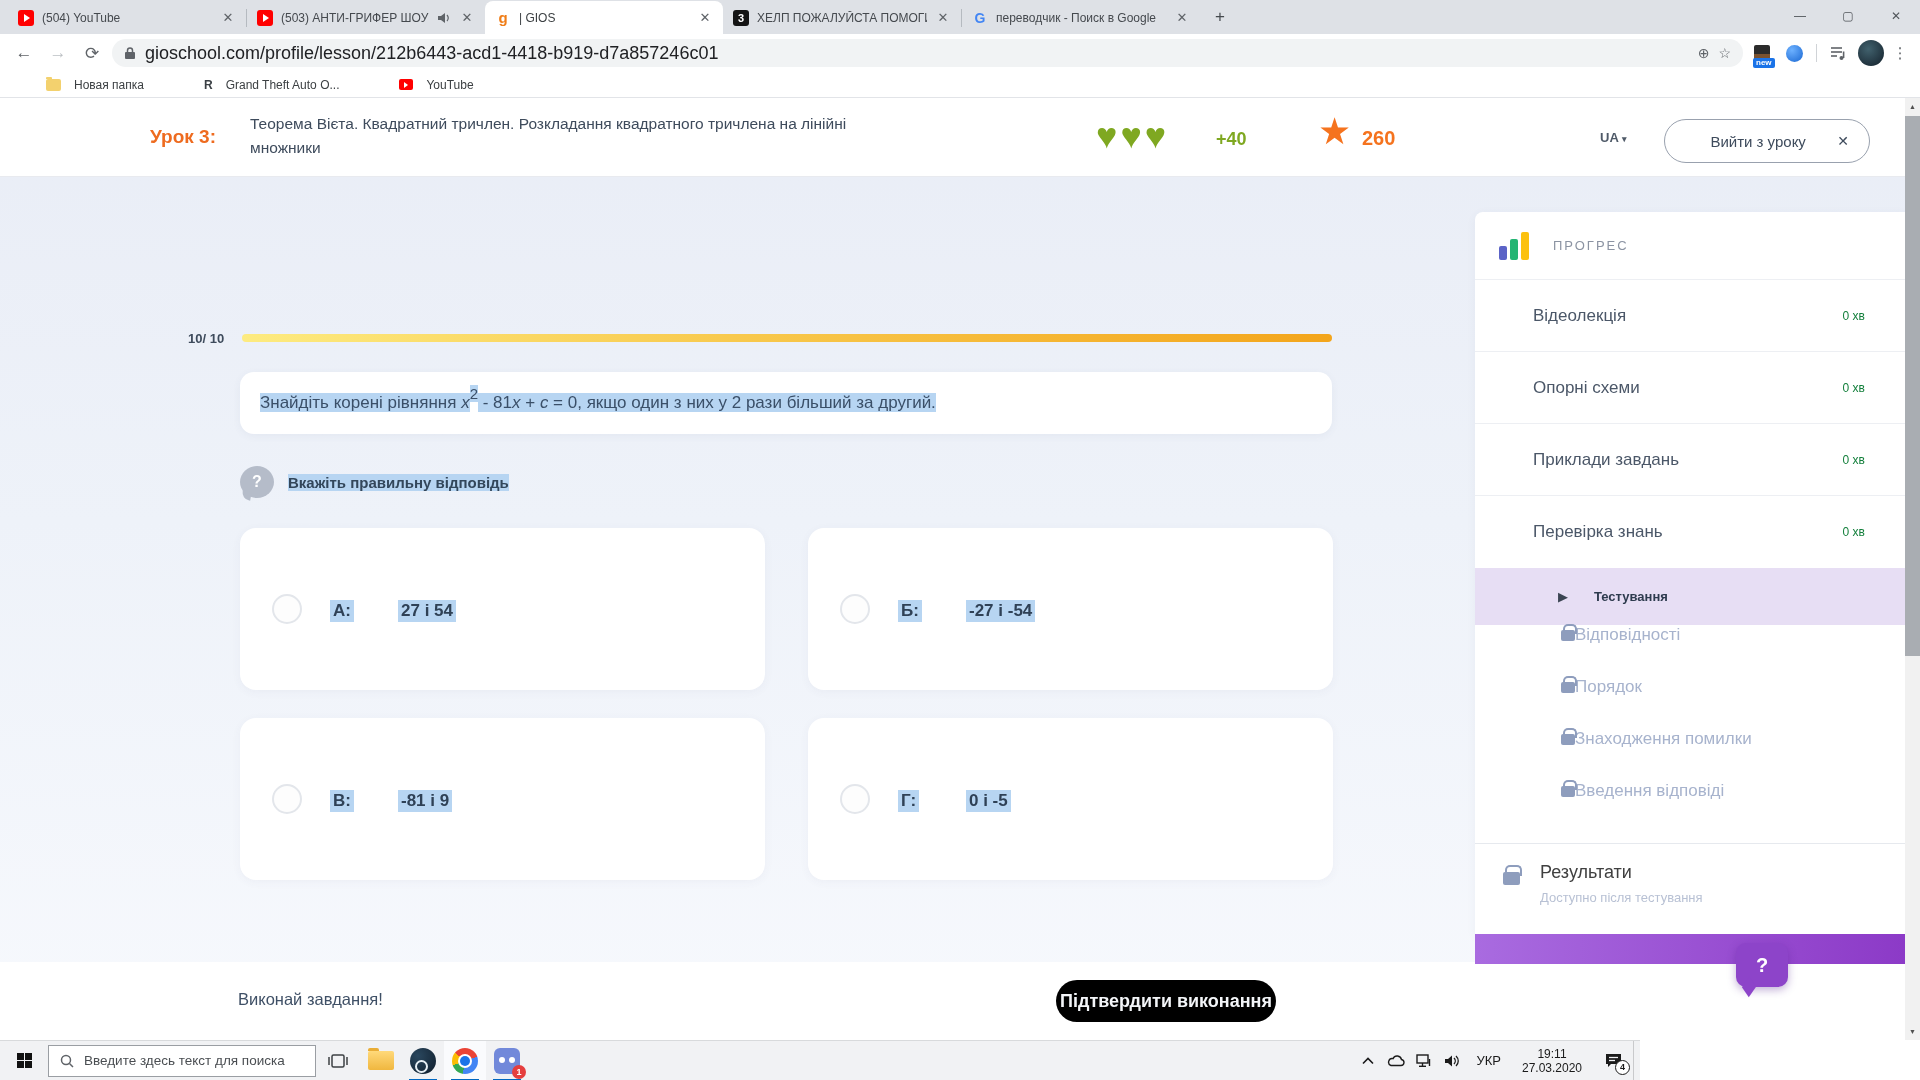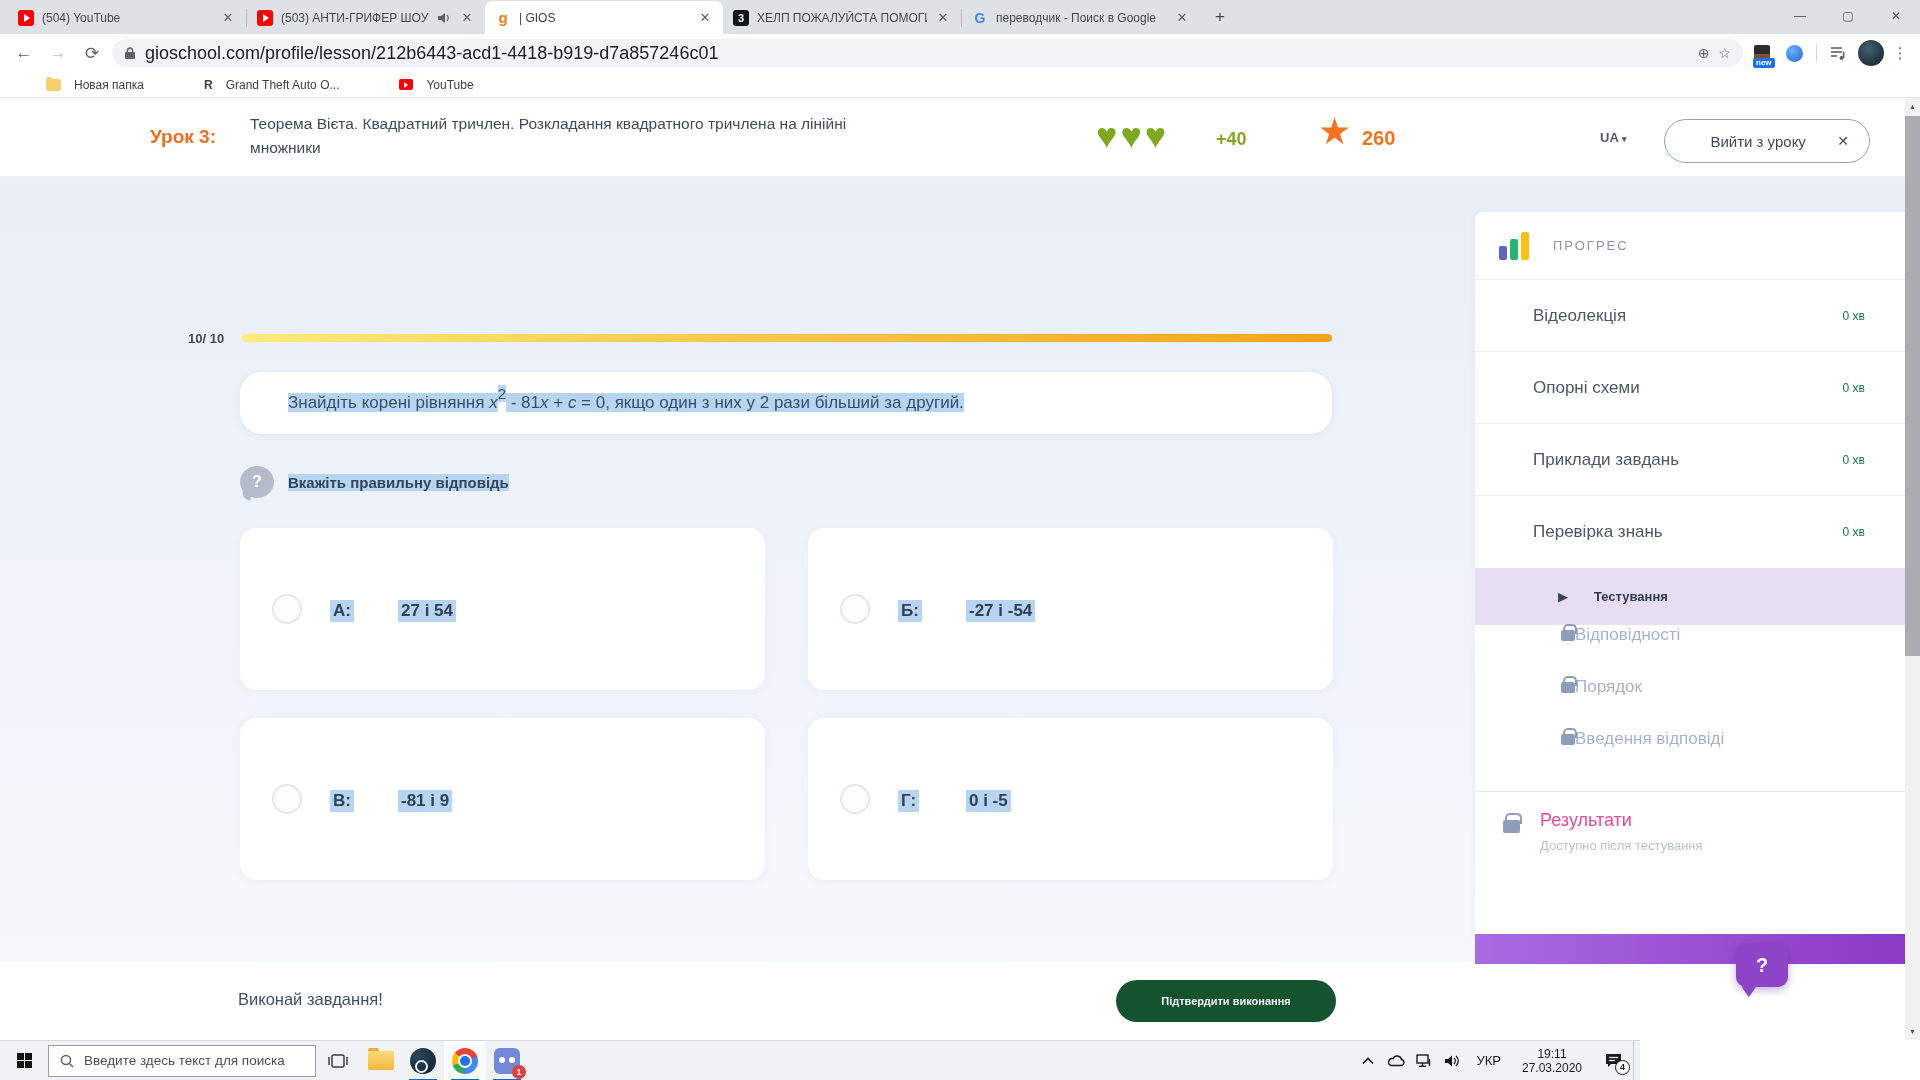--- a/index.html
+++ b/index.html
@@ -62,21 +62,21 @@
   .lang .dd { font-size:9px; color:#4f5a68; }
   .exit-btn { position:absolute; left:1664px; top:21px; width:206px; height:44px; border:1.5px solid #99a1ae; border-radius:24px; display:flex; align-items:center; background:#fff; }
   .exit-btn .lbl { flex:1; text-align:center; padding-left:14px; font-size:15px; color:#3e4b5c; }
   .exit-btn .x { margin-right:20px; font-size:14px; color:#3e4b5c; }
 
   
   .prog-label { position:absolute; left:188px; top:233px; font-size:13px; font-weight:bold; color:#3e4b5c; }
   .prog-bar { position:absolute; left:242px; top:236px; width:1090px; height:8px; border-radius:4px; background:linear-gradient(90deg,#fdeb80 0%,#f8c94d 45%,#f3a51b 100%); }
 
   
-  .q-card { position:absolute; left:240px; top:274px; width:1092px; height:62px; background:#fff; border-radius:22px; box-shadow:0 2px 8px rgba(70,85,120,.06); display:flex; align-items:center; padding-left:48px; }
+  .q-card { position:absolute; left:240px; top:274px; width:1092px; height:62px; background:#fff; border-radius:14px; box-shadow:0 2px 8px rgba(70,85,120,.06); display:flex; align-items:center; padding-left:20px; }
   .q-text { font-size:17px; color:#3a4f68; }
   .sel { background:#b7d5f2; }
   .mi { font-style:italic; }
   .q-sup { font-size:15px; position:relative; top:-9px; }
 
   .prompt-row { position:absolute; left:240px; top:366px; height:36px; display:flex; align-items:center; gap:14px; }
   .q-bubble { position:relative; width:34px; height:32px; background:#b5bcc9; border-radius:50%; color:#fff; font-weight:bold; font-size:16px; display:flex; align-items:center; justify-content:center; }
   .q-bubble::after { content:""; position:absolute; bottom:-2px; left:2px; width:9px; height:9px; background:#b5bcc9; border-radius:0 0 0 8px; transform:rotate(10deg); }
   .prompt-text { font-size:15px; font-weight:bold; color:#33475b; }
 
@@ -84,21 +84,21 @@
   .card { position:absolute; width:525px; height:162px; background:#fff; border-radius:16px; box-shadow:0 2px 10px rgba(70,85,120,.05); }
   .card .radio { position:absolute; left:32px; top:66px; width:30px; height:30px; border-radius:50%; background:#fdfdfd; border:2px solid #e3e6eb; }
   .card .letter { position:absolute; left:90px; top:72px; font-size:17px; font-weight:bold; color:#2f4156; padding:1px 3px; }
   .card .value  { position:absolute; left:158px; top:72px; font-size:17px; font-weight:bold; color:#2f4156; padding:1px 3px; }
   .card-a { left:240px; top:430px; } .card-b { left:808px; top:430px; }
   .card-v { left:240px; top:620px; } .card-g { left:808px; top:620px; }
 
   
   .bottom-bar { position:absolute; left:0; top:864px; width:1905px; height:78px; background:#fff; }
   .hint { position:absolute; left:238px; top:28px; font-size:16.5px; color:#3f5066; }
-  .submit { position:absolute; left:1116px; top:18px; width:220px; height:42px; border-radius:21px; background:#14532d; color:#f3f5f8; font-size:11px; font-weight:bold; display:flex; align-items:center; justify-content:center; }
+  .submit { position:absolute; left:1056px; top:18px; width:220px; height:42px; border-radius:21px; background:#000000; color:#f3f5f8; font-size:18px; font-weight:bold; display:flex; align-items:center; justify-content:center; }
 
   
   .sidebar { position:absolute; left:1475px; top:114px; width:430px; height:723px; background:#fff; border-radius:8px 0 0 0; box-shadow:0 2px 10px rgba(70,85,120,.06); }
   .sb-head { height:68px; display:flex; align-items:center; padding-left:24px; gap:24px; border-bottom:1px solid #edeff3; }
   .sb-logo { display:flex; align-items:flex-end; gap:3px; height:28px; }
   .sb-logo i { display:block; width:8px; border-radius:2px; }
   .sb-logo .b1 { height:14px; background:#5b63c7; }
   .sb-logo .b2 { height:21px; background:#23b573; }
   .sb-logo .b3 { height:28px; background:#fcc10e; }
   .sb-title { font-size:13px; letter-spacing:2px; color:#8b93a2; }
@@ -108,21 +108,21 @@
   .sb-active { height:57px; background:#e7def4; display:flex; align-items:center; padding-left:83px; gap:26px; }
   .sb-active .play { font-size:13px; color:#3b4452; }
   .sb-active .lbl { font-size:13px; font-weight:bold; color:#2e3b4e; }
   .sb-lock-row { height:52px; display:flex; align-items:flex-start; padding-left:86px; }
   .sb-lock-row .lbl { font-size:17px; color:#a7b3cd; }
   .lock { position:relative; width:14px; height:11px; background:#8e9dbd; border-radius:2px; margin-top:5px; }
   .lock::before { content:""; position:absolute; top:-6px; left:2px; width:10px; height:8px; border:2px solid #8e9dbd; border-bottom:none; border-radius:5px 5px 0 0; }
   .sb-results { border-top:1px solid #e6e9ee; margin-top:10px; padding:18px 0 0 28px; display:flex; gap:20px; }
   .lock-lg { width:17px; height:13px; margin-top:10px; }
   .lock-lg::before { top:-7px; left:2px; width:13px; height:9px; }
-  .res-name { font-size:18px; color:#ec4899; }
+  .res-name { font-size:18px; color:#404040; }
   .res-sub { font-size:13px; color:#b8c1d4; margin-top:7px; }
   .sb-purple { position:absolute; left:1475px; top:836px; width:430px; height:30px; background:linear-gradient(90deg,#a96be0,#8c3ac7); }
   .help-bubble { position:absolute; left:1736px; top:845px; width:52px; height:44px; background:#8d44c9; border-radius:10px; color:#fff; font-size:20px; font-weight:bold; display:flex; align-items:center; justify-content:center; box-shadow:0 3px 8px rgba(80,30,140,.35); z-index:5; }
   .help-bubble::after { content:""; position:absolute; bottom:-6px; left:7px; width:12px; height:12px; background:#8d44c9; transform:rotate(55deg) skew(20deg); }
 
   
   .scrollbar { position:absolute; right:0; top:98px; width:15px; height:942px; background:#f1f1f1; z-index:6; }
   .sc-btn { height:17px; display:flex; align-items:center; justify-content:center; font-size:7px; color:#505050; }
   .sc-thumb { position:absolute; left:0; top:18px; width:15px; height:540px; background:#a9adb2; }
   .sc-down { position:absolute; bottom:0; width:100%; }
@@ -343,20 +343,24 @@
       <div class="sb-lock-row">
         <span class="lock"></span>
         <span class="lbl">Відповідності</span>
       </div>
       <div class="sb-lock-row">
         <span class="lock"></span>
         <span class="lbl">Порядок</span>
       </div>
       <div class="sb-lock-row">
         <span class="lock"></span>
+        <span class="lbl">Знаходження помилки</span>
+      </div>
+      <div class="sb-lock-row">
+        <span class="lock"></span>
         <span class="lbl">Введення відповіді</span>
       </div>
       <div class="sb-results">
         <span class="lock lock-lg"></span>
         <div>
           <div class="res-name">Результати</div>
           <div class="res-sub">Доступно після тестування</div>
         </div>
       </div>
     </div>

